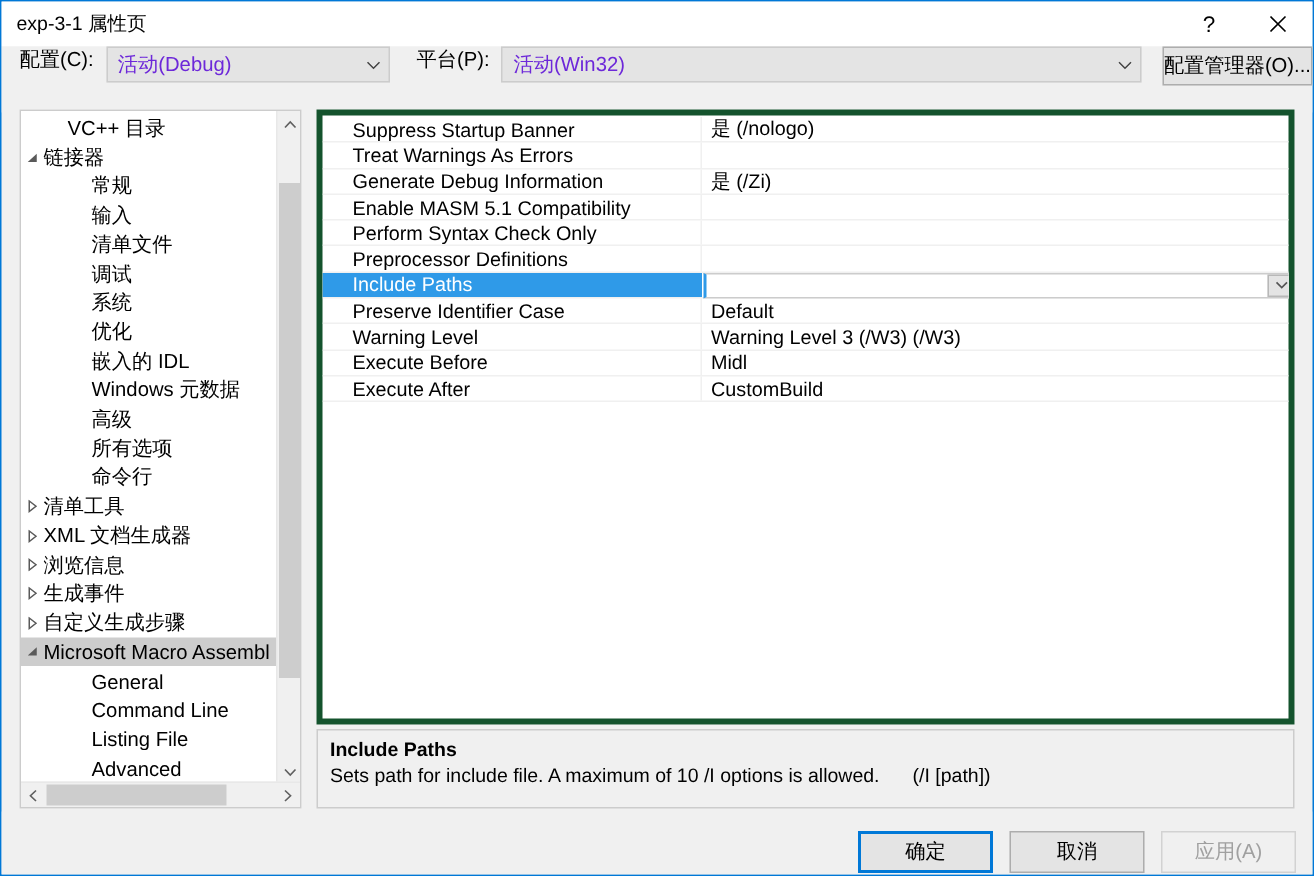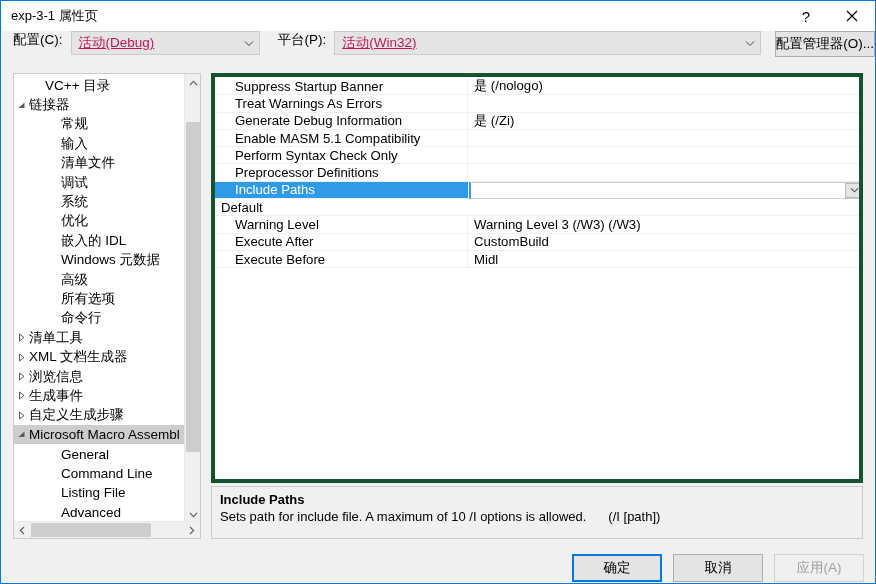--- a/index.html
+++ b/index.html
@@ -59,25 +59,24 @@
 
   .combo {
     height: 24px;
     background: #e4e4e4;
     border: 1px solid #cccccc;
     display: flex; align-items: center;
     position: relative;
     cursor: default;
   }
   .combo .combo-text {
-    font-size: 13.5px; color: #be185d;
+    font-size: 13.5px; color: #6d28d9;
     padding-left: 7px;
     white-space: nowrap; overflow: hidden;
     flex: 1 1 auto;
-    text-decoration: underline;
   }
   .combo .combo-arrow {
     width: 20px; height: 100%;
     display: flex; align-items: center; justify-content: center;
     color: #444;
   }
   .combo-config { width: 218px; margin-left: 8px; }
   .combo-platform { width: 492px; margin-left: 8px; }
 
   .btn {
@@ -533,33 +532,34 @@
             <div class="gval"></div>
             <div class="editbox">
               <div class="dropbtn">
                 <svg width="9" height="6" viewBox="0 0 9 6">
                   <path d="M1 1.3 L4.5 4.8 L8 1.3" stroke="currentColor" stroke-width="1.1" fill="none"></path>
                 </svg>
               </div>
             </div>
           </div>
           <div class="grow">
+            <div class="gname">Preserve Identifier Case</div>
             <div class="gval">Default</div>
           </div>
           <div class="grow">
             <div class="gname">Warning Level</div>
             <div class="gval">Warning Level 3 (/W3) (/W3)</div>
           </div>
           <div class="grow">
+            <div class="gname">Execute Before</div>
+            <div class="gval">Midl</div>
+          </div>
+          <div class="grow">
             <div class="gname">Execute After</div>
             <div class="gval">CustomBuild</div>
-          </div>
-          <div class="grow">
-            <div class="gname">Execute Before</div>
-            <div class="gval">Midl</div>
           </div>
         </div>
     </div>
 
     <div class="descpanel">
       <div class="desc-title">Include Paths</div>
       <div class="desc-body">
         <span>Sets path for include file. A maximum of 10 /I options is allowed.</span>
         <span class="desc-syntax">(/I [path])</span>
       </div>

